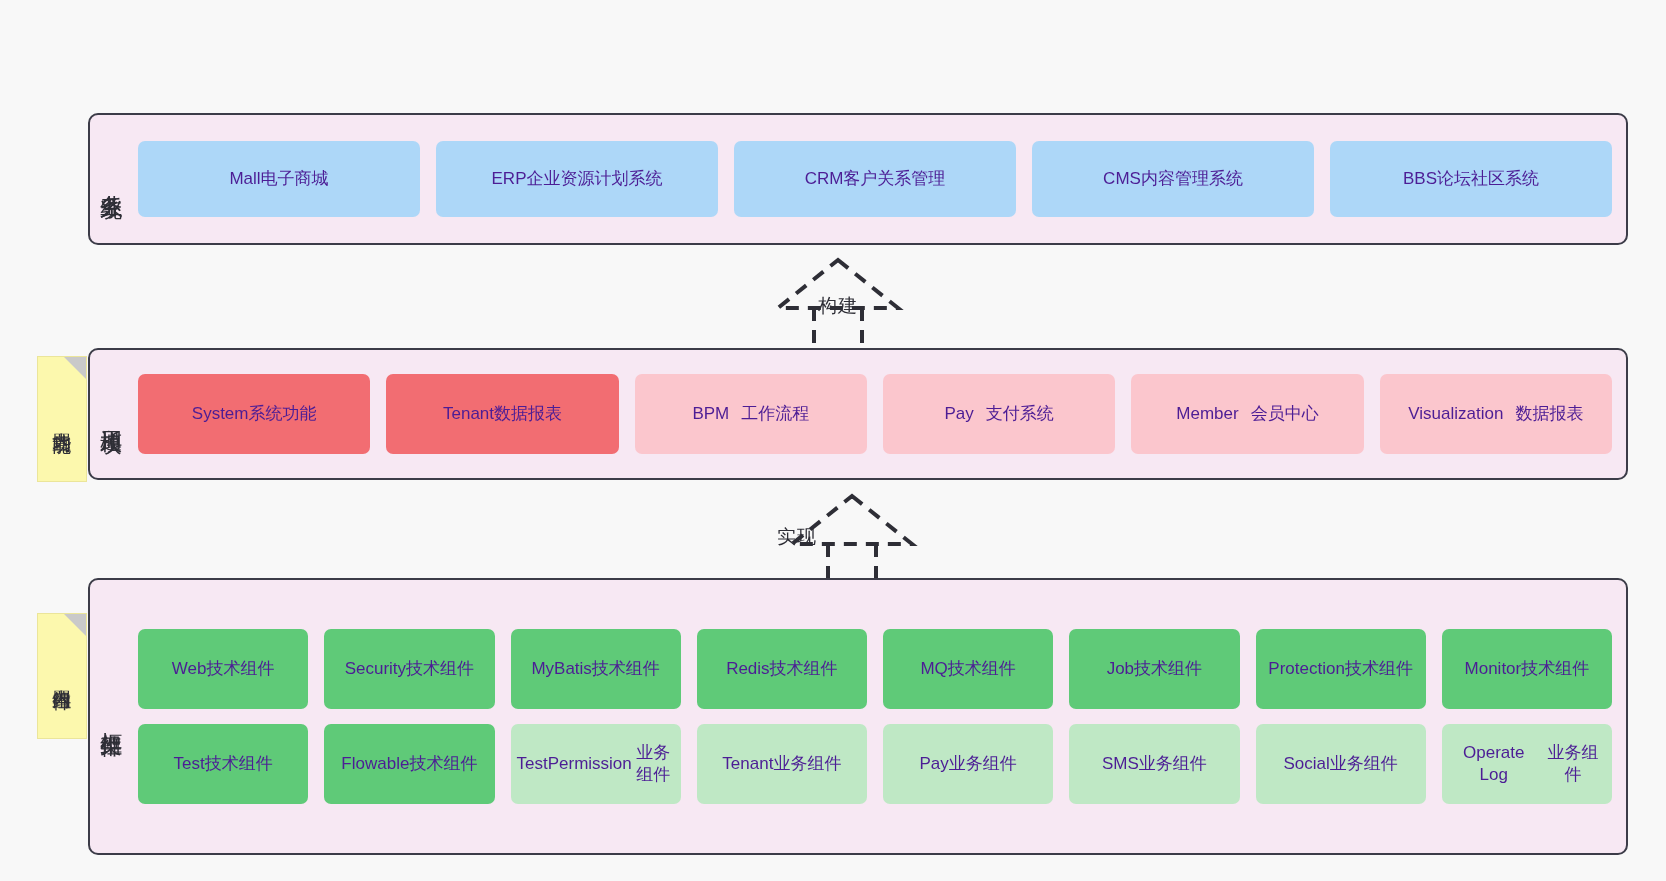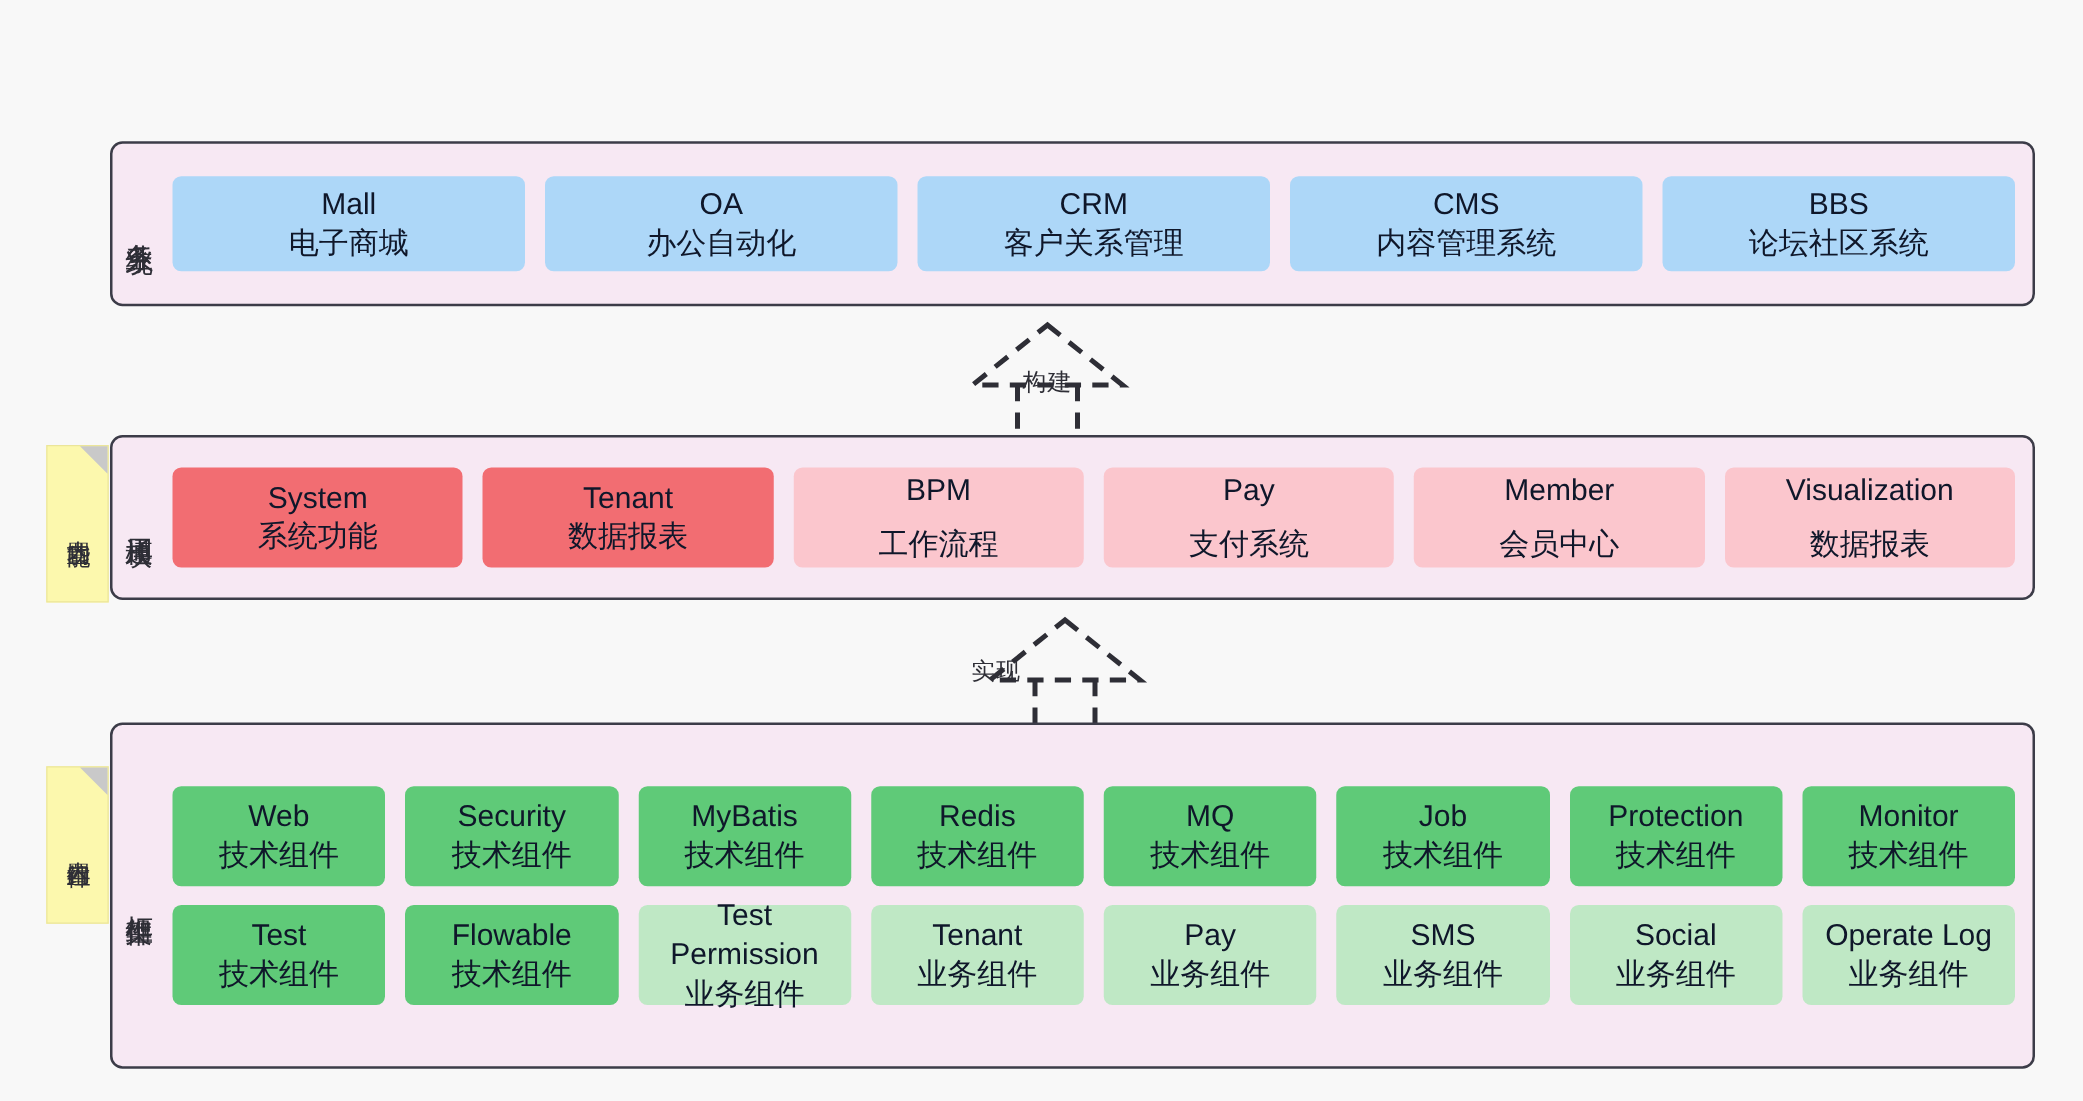--- a/index.html
+++ b/index.html
@@ -54,27 +54,26 @@
   .row {
     display: flex;
     gap: 16px;
     align-items: stretch;
   }
 
   .cell {
     flex: 1 1 0;
     border-radius: 7px;
     display: flex;
-    flex-direction: column;
     align-items: center;
     justify-content: center;
-    font-size: 24px;
+    font-size: 17px;
     line-height: 1.30;
     text-align: center;
-    color: #0f172a;
+    color: #4c1d95;
     box-sizing: border-box;
     padding: 4px 6px;
   }
   .cell .t1 { display:block; }
   .cell .t2 { display:block; }
   .cell .t3 { display:block; }
 
   
   .fill-blue        { background: #add7f8; }
   .fill-red         { background: #f26d72; }
@@ -148,22 +147,22 @@
 
 <div class="layer" id="layer-business">
   <div class="layer-label">业务系统</div>
   <div class="layer-body">
     <div class="row">
       <div class="cell fill-blue">
         <span class="t1">Mall</span>
         <span class="t2">电子商城</span>
       </div>
       <div class="cell fill-blue">
-        <span class="t1">OA</span>
-        <span class="t2">办公自动化</span>
+        <span class="t1">ERP</span>
+        <span class="t2">企业资源计划系统</span>
       </div>
       <div class="cell fill-blue">
         <span class="t1">CRM</span>
         <span class="t2">客户关系管理</span>
       </div>
       <div class="cell fill-blue">
         <span class="t1">CMS</span>
         <span class="t2">内容管理系统</span>
       </div>
       <div class="cell fill-blue">

